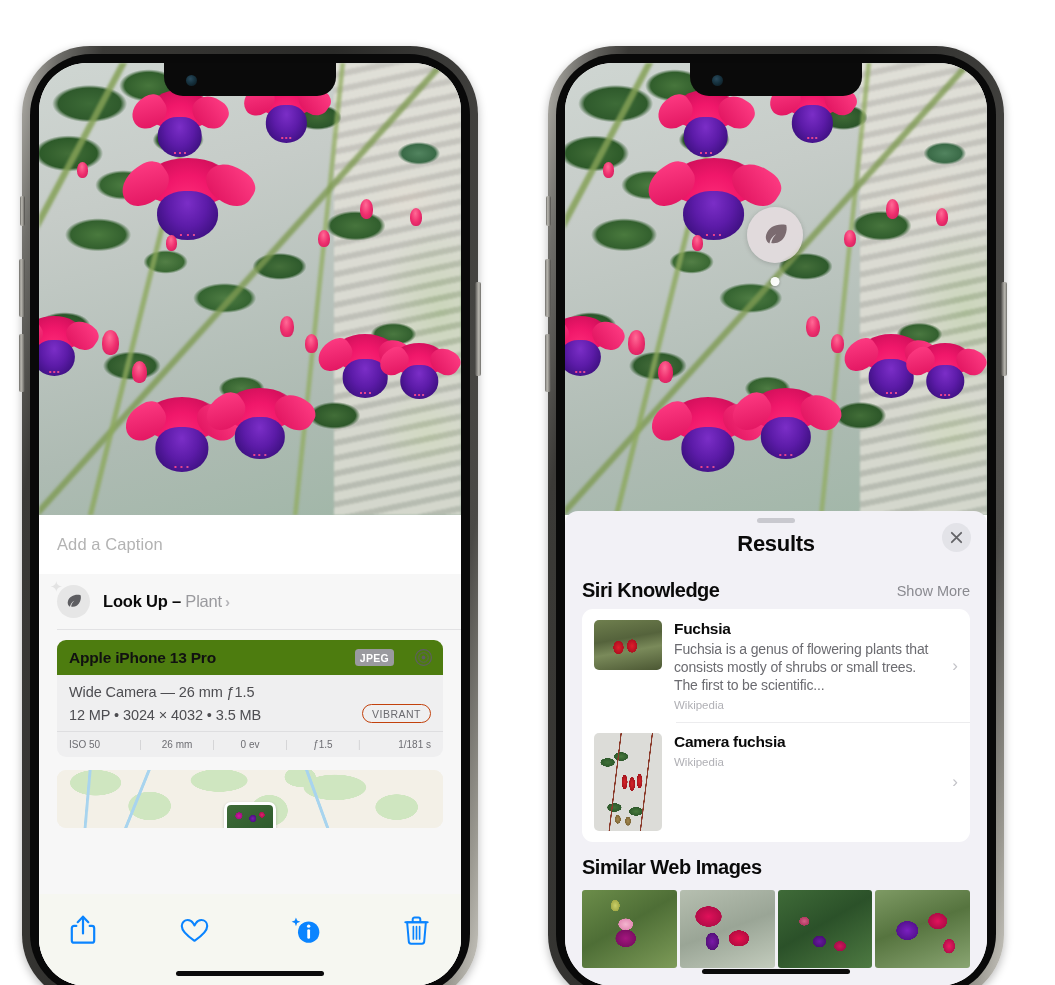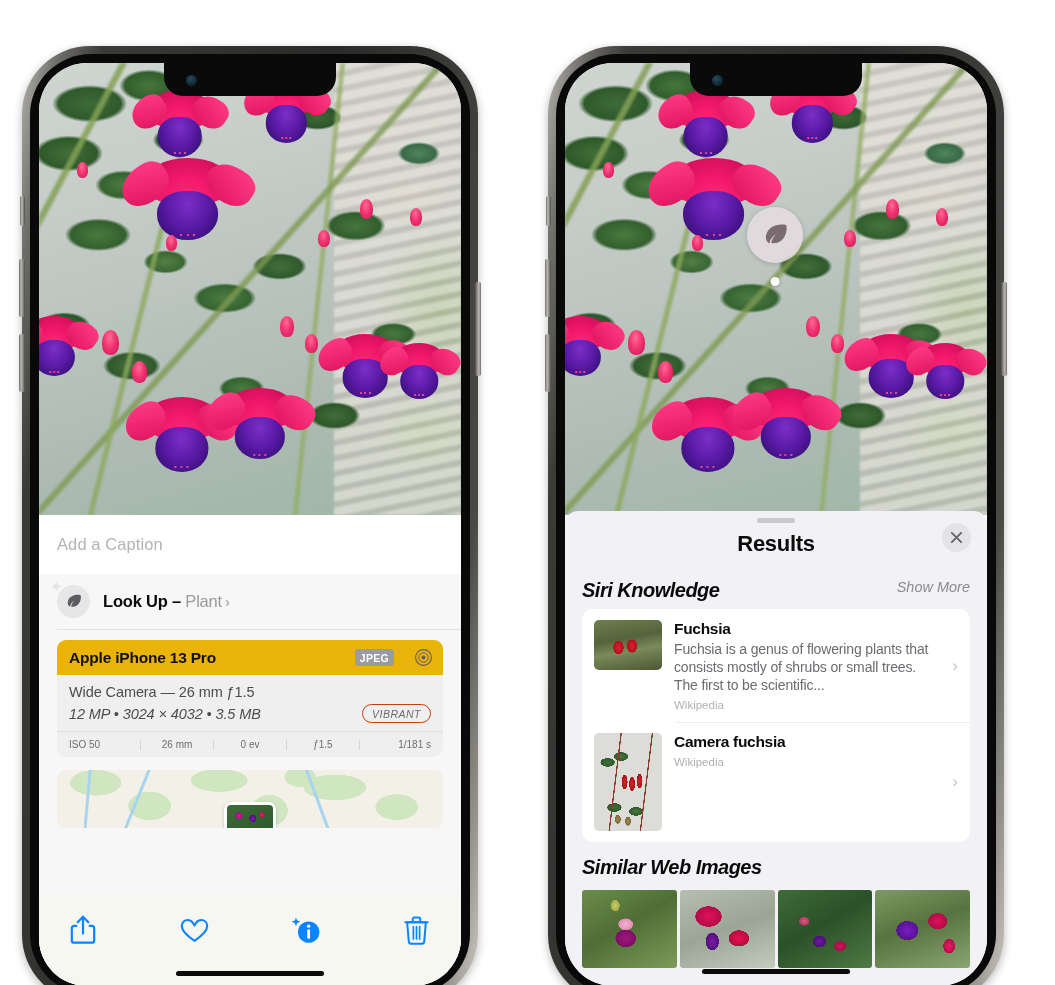--- a/index.html
+++ b/index.html
@@ -169,31 +169,31 @@
   .meta { padding: 14px 18px 10px 18px; background: #f7f7f7; }
   .meta-row1 { display: flex; align-items: baseline; justify-content: space-between; }
   .meta-date { font-size: 16px; font-weight: 700; color: #0d0d0d; letter-spacing: -.2px; }
   .adjust { font-size: 16px; color: #0a84ff; }
   .meta-row2 { display: flex; align-items: center; gap: 9px; margin-top: 7px; }
   .filename { font-size: 16px; color: #3c3c3e; }
 
   .exif-card { margin: 10px 18px 0 18px; border-radius: 9px; overflow: hidden; background: #efeff0; }
   .exif-head {
     display: flex; align-items: center; justify-content: space-between;
-    background: #eab308; padding: 8px 10px 8px 12px;
+    background: #4d7c0f; padding: 8px 10px 8px 12px;
   }
   .exif-model { font-size: 15.5px; font-weight: 700; color: #111; letter-spacing: -.2px; }
   .exif-head-right { display: flex; align-items: center; gap: 20px; }
   .chip-jpeg {
     background: #9a9a9f; color: #fff; font-size: 10.5px; font-weight: 700;
     padding: 2.5px 5px; border-radius: 3.5px; letter-spacing: .3px;
   }
   .exif-body { padding: 9px 12px 8px 12px; }
   .exif-lens { font-size: 14.5px; color: #4d4d51; letter-spacing: -.1px; }
-  .exif-row2 { display: flex; align-items: center; justify-content: space-between; margin-top: 4px; font-style: italic; }
+  .exif-row2 { display: flex; align-items: flex-end; justify-content: space-between; margin-top: 4px; }
   .exif-size { font-size: 14.5px; color: #4d4d51; letter-spacing: -.1px; }
   .chip-vibrant {
     border: 1px solid #c2410c; color: #6a6a6f; font-size: 10.5px;
     padding: 2.5px 9px; border-radius: 10px; letter-spacing: .5px;
   }
   .exif-foot {
     display: flex; border-top: 1px solid #dedee0;
     padding: 7px 10px; font-size: 10px; color: #6d6d72;
   }
   .exif-foot span { flex: 1; text-align: center; }
@@ -261,23 +261,22 @@
     position: relative; display: flex; align-items: center; justify-content: center;
     padding: 8px 0 13px 0;
   }
   .res-title { font-size: 22px; font-weight: 700; color: #0a0a0a; letter-spacing: -.3px; }
   .close-btn {
     position: absolute; right: 16px; top: 0;
     width: 29px; height: 29px; border-radius: 50%; background: #e3e3e8;
     display: flex; align-items: center; justify-content: center;
   }
   .sec-head {
-    display: flex; align-items: flex-start; justify-content: space-between;
+    display: flex; align-items: center; justify-content: space-between;
     padding: 9px 17px 7px 17px;
-    font-style: italic;
   }
   .sec-title { font-size: 20px; font-weight: 700; color: #0a0a0a; letter-spacing: -.5px; }
   .sec-action { font-size: 14.5px; color: #8a8a90; }
   .kcard { margin: 0 17px; background: #fff; border-radius: 11px; overflow: hidden; }
   .kitem { display: flex; align-items: flex-start; gap: 12px; padding: 11px 12px 11px 12px; position: relative; }
   .kitem + .kitem::before {
     content: ""; position: absolute; left: 94px; right: 0; top: 0; height: 1px; background: #ececee;
   }
   .kthumb { flex: 0 0 auto; width: 68px; border-radius: 5px; overflow: hidden; background: #ddd; }
   .kthumb.t1 {

